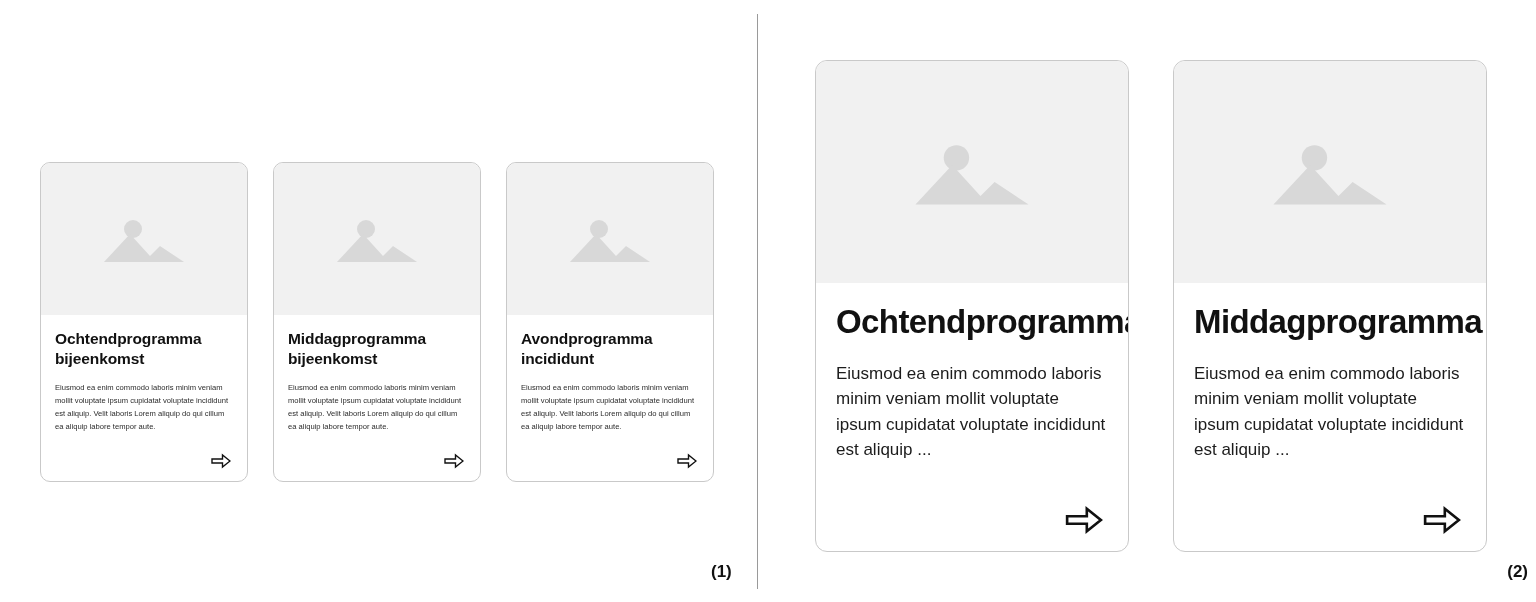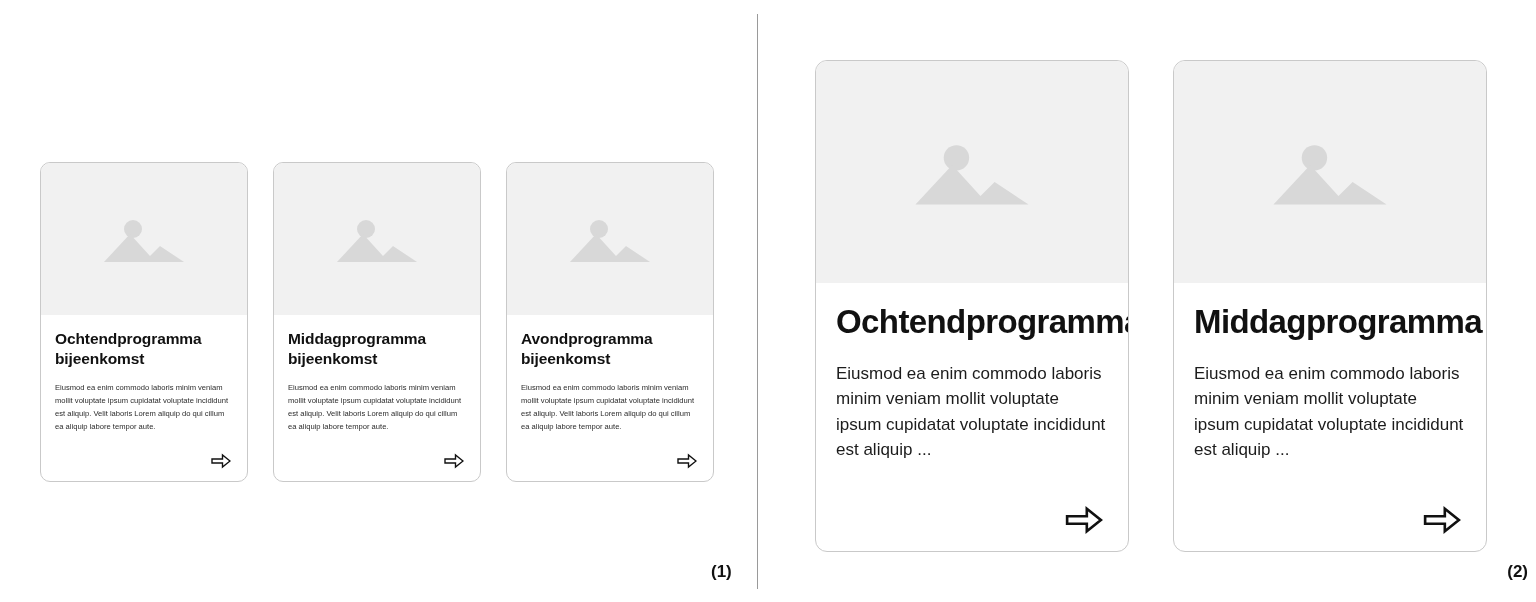--- a/index.html
+++ b/index.html
@@ -228,21 +228,21 @@
       </div>
 
       <div class="card-sm">
         <div class="thumb">
           <svg class="img-ph" width="88" height="58" viewBox="0 0 88 58">
             <circle cx="33" cy="19" r="9"></circle>
             <path d="M4 52 L30 24 L50 46 L60 36 L84 52 Z"></path>
           </svg>
         </div>
         <div class="body">
-          <div class="title">Avondprogramma bijeenkomst</div>
+          <div class="title">Avondprogramma incididunt</div>
           <p class="desc">Eiusmod ea enim commodo laboris minim veniam mollit voluptate ipsum cupidatat voluptate incididunt est aliquip. Velit laboris Lorem aliquip do qui cillum ea aliquip labore tempor aute.</p>
           <div class="arrow-wrap">
             <svg class="arrow-icon" width="20" height="16" viewBox="0 0 20 16">
               <path d="M1 6 H11.5 V2 L19 8 L11.5 14 V10 H1 Z"></path>
             </svg>
           </div>
         </div>
       </div>
 
     </div>

